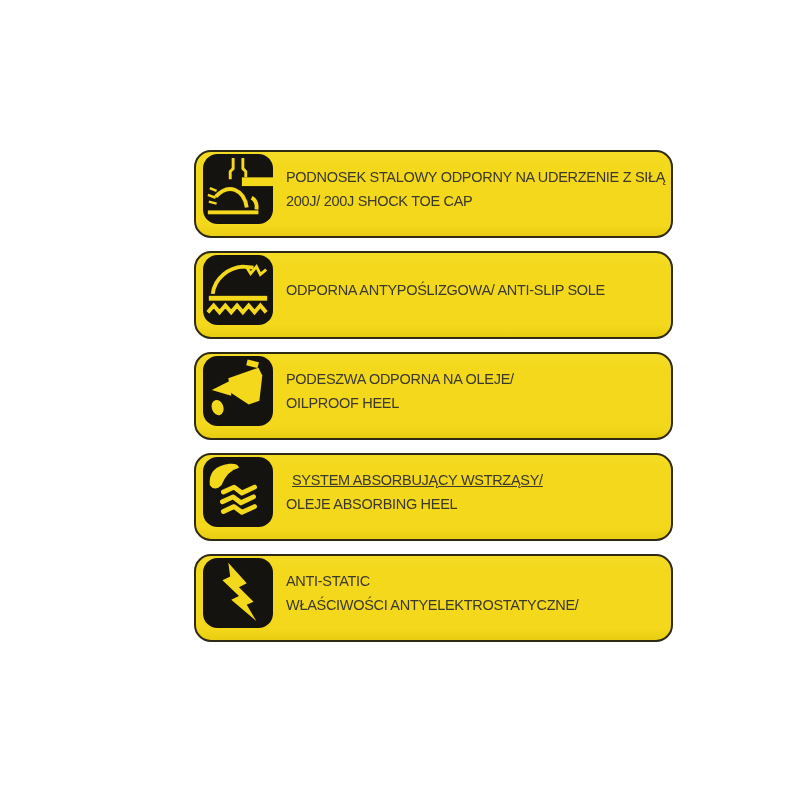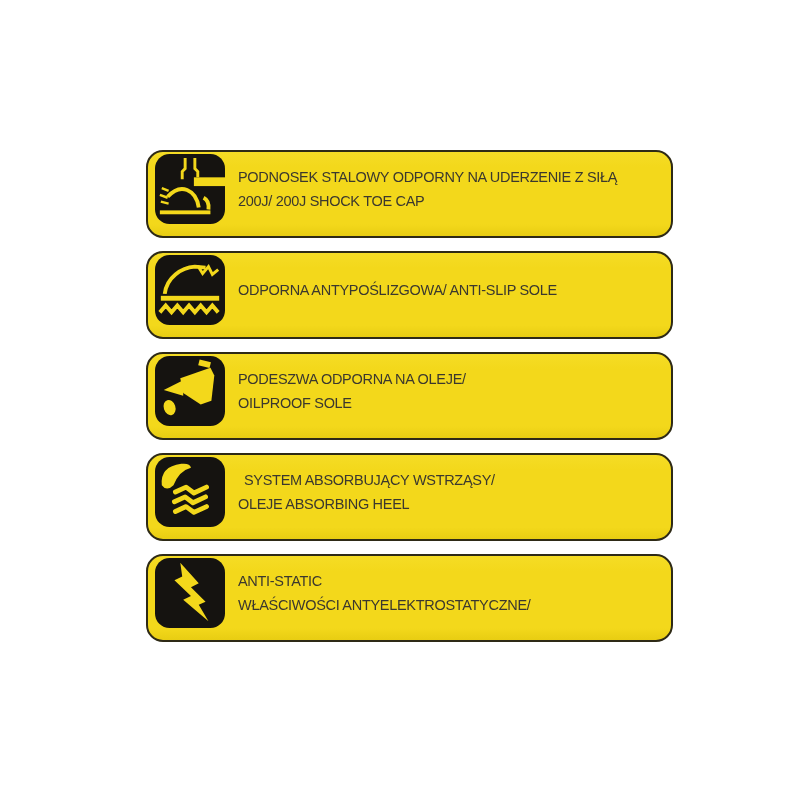--- a/index.html
+++ b/index.html
@@ -25,38 +25,39 @@
   }
   .banner{
     box-sizing:border-box;
     height:88px;
     background:linear-gradient(180deg,#f5dc25 0%,var(--banner-yellow) 18%,var(--banner-yellow) 86%,#e8cd12 100%);
     border:2px solid var(--banner-border);
     border-radius:17px;
     display:flex;
     align-items:center;
     padding:0 10px 10px 7px;
+    margin-left:48px;
   }
   .icon-box{
     width:70px;height:70px;flex:0 0 70px;
     margin-right:13px;
     display:block;
   }
   .icon-box svg{display:block;width:70px;height:70px;}
   .icon-bg{fill:var(--icon-black);}
   .g-fill{fill:var(--glyph-yellow);}
   .g-stroke{stroke:var(--glyph-yellow);fill:none;}
   .text{
     color:var(--text-color);
     font-size:14.5px;
     letter-spacing:-0.3px;
     line-height:24px;
     white-space:nowrap;
   }
-  .text .indent{padding-left:6px;}
+  .text .indent{padding-left:6px;text-decoration:underline;}
 </style>
 </head>
 <body>
 
 <div class="stack">
 
   <div class="banner">
     <span class="icon-box">
       <svg viewBox="0 0 72 72" xmlns="http://www.w3.org/2000/svg">
         <rect class="icon-bg" x="0" y="0" width="72" height="72" rx="15"></rect>
@@ -94,21 +95,21 @@
       <svg viewBox="0 0 72 72" xmlns="http://www.w3.org/2000/svg">
         <rect class="icon-bg" x="0" y="0" width="72" height="72" rx="15"></rect>
         <path class="g-fill" d="M26,23 L57,12 L61,20 L58,46 L47,50 L29,38 Z"></path>
         <path class="g-fill" d="M29,25 L9,35 L29,41 Z"></path>
         <ellipse class="g-fill" cx="15" cy="53" rx="6" ry="8" transform="rotate(-18 15 53)"></ellipse>
         <rect class="g-fill" x="45" y="5" width="12" height="6" transform="rotate(14 51 8)"></rect>
       </svg>
     </span>
     <div class="text">
       <div>PODESZWA ODPORNA NA OLEJE/</div>
-      <div>OILPROOF SOLE</div>
+      <div>OILPROOF HEEL</div>
     </div>
   </div>
 
   <div class="banner">
     <span class="icon-box">
       <svg viewBox="0 0 72 72" xmlns="http://www.w3.org/2000/svg">
         <rect class="icon-bg" x="0" y="0" width="72" height="72" rx="15"></rect>
         <path class="g-fill" d="M7,29 Q5,10 27,7 Q36,6 37,11 Q25,14 19,29 Q12,36 7,29 Z"></path>
         <path class="g-stroke" stroke-width="5" stroke-linecap="round" stroke-linejoin="round" d="M21,36 l11,-5 8,6 13,-6"></path>
         <path class="g-stroke" stroke-width="5" stroke-linecap="round" stroke-linejoin="round" d="M20,46 l11,-5 8,6 13,-6"></path>

